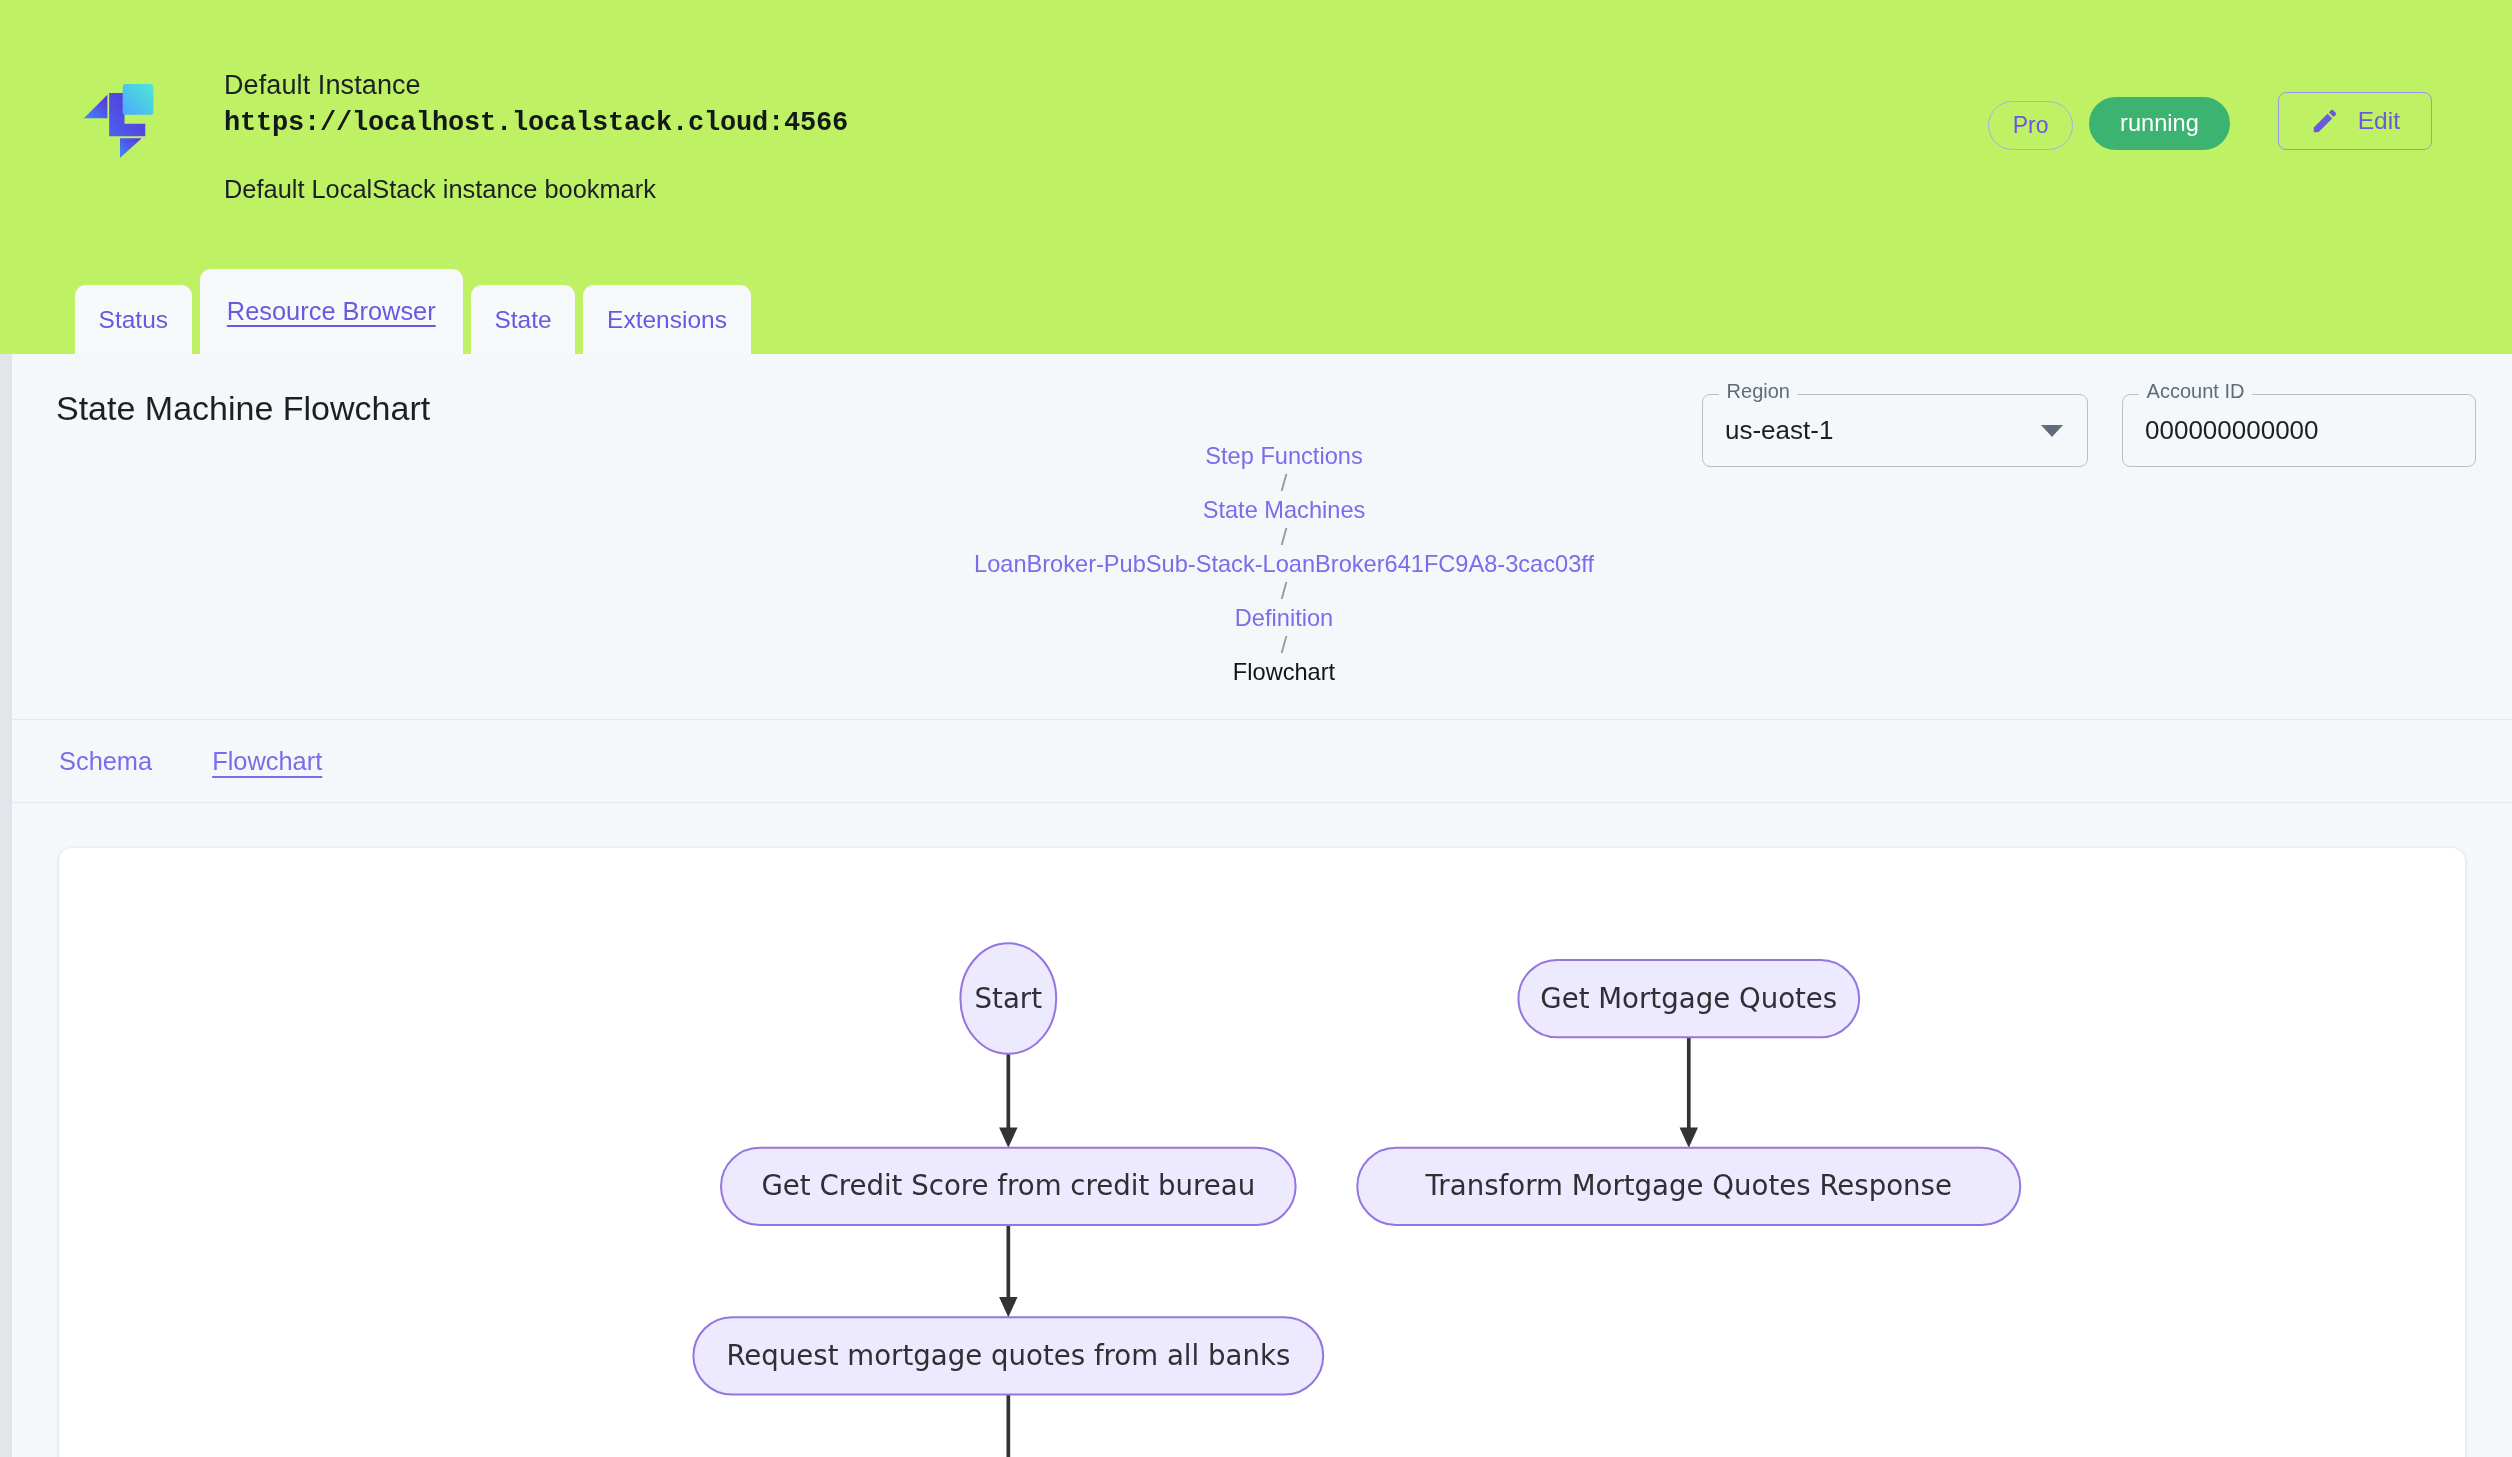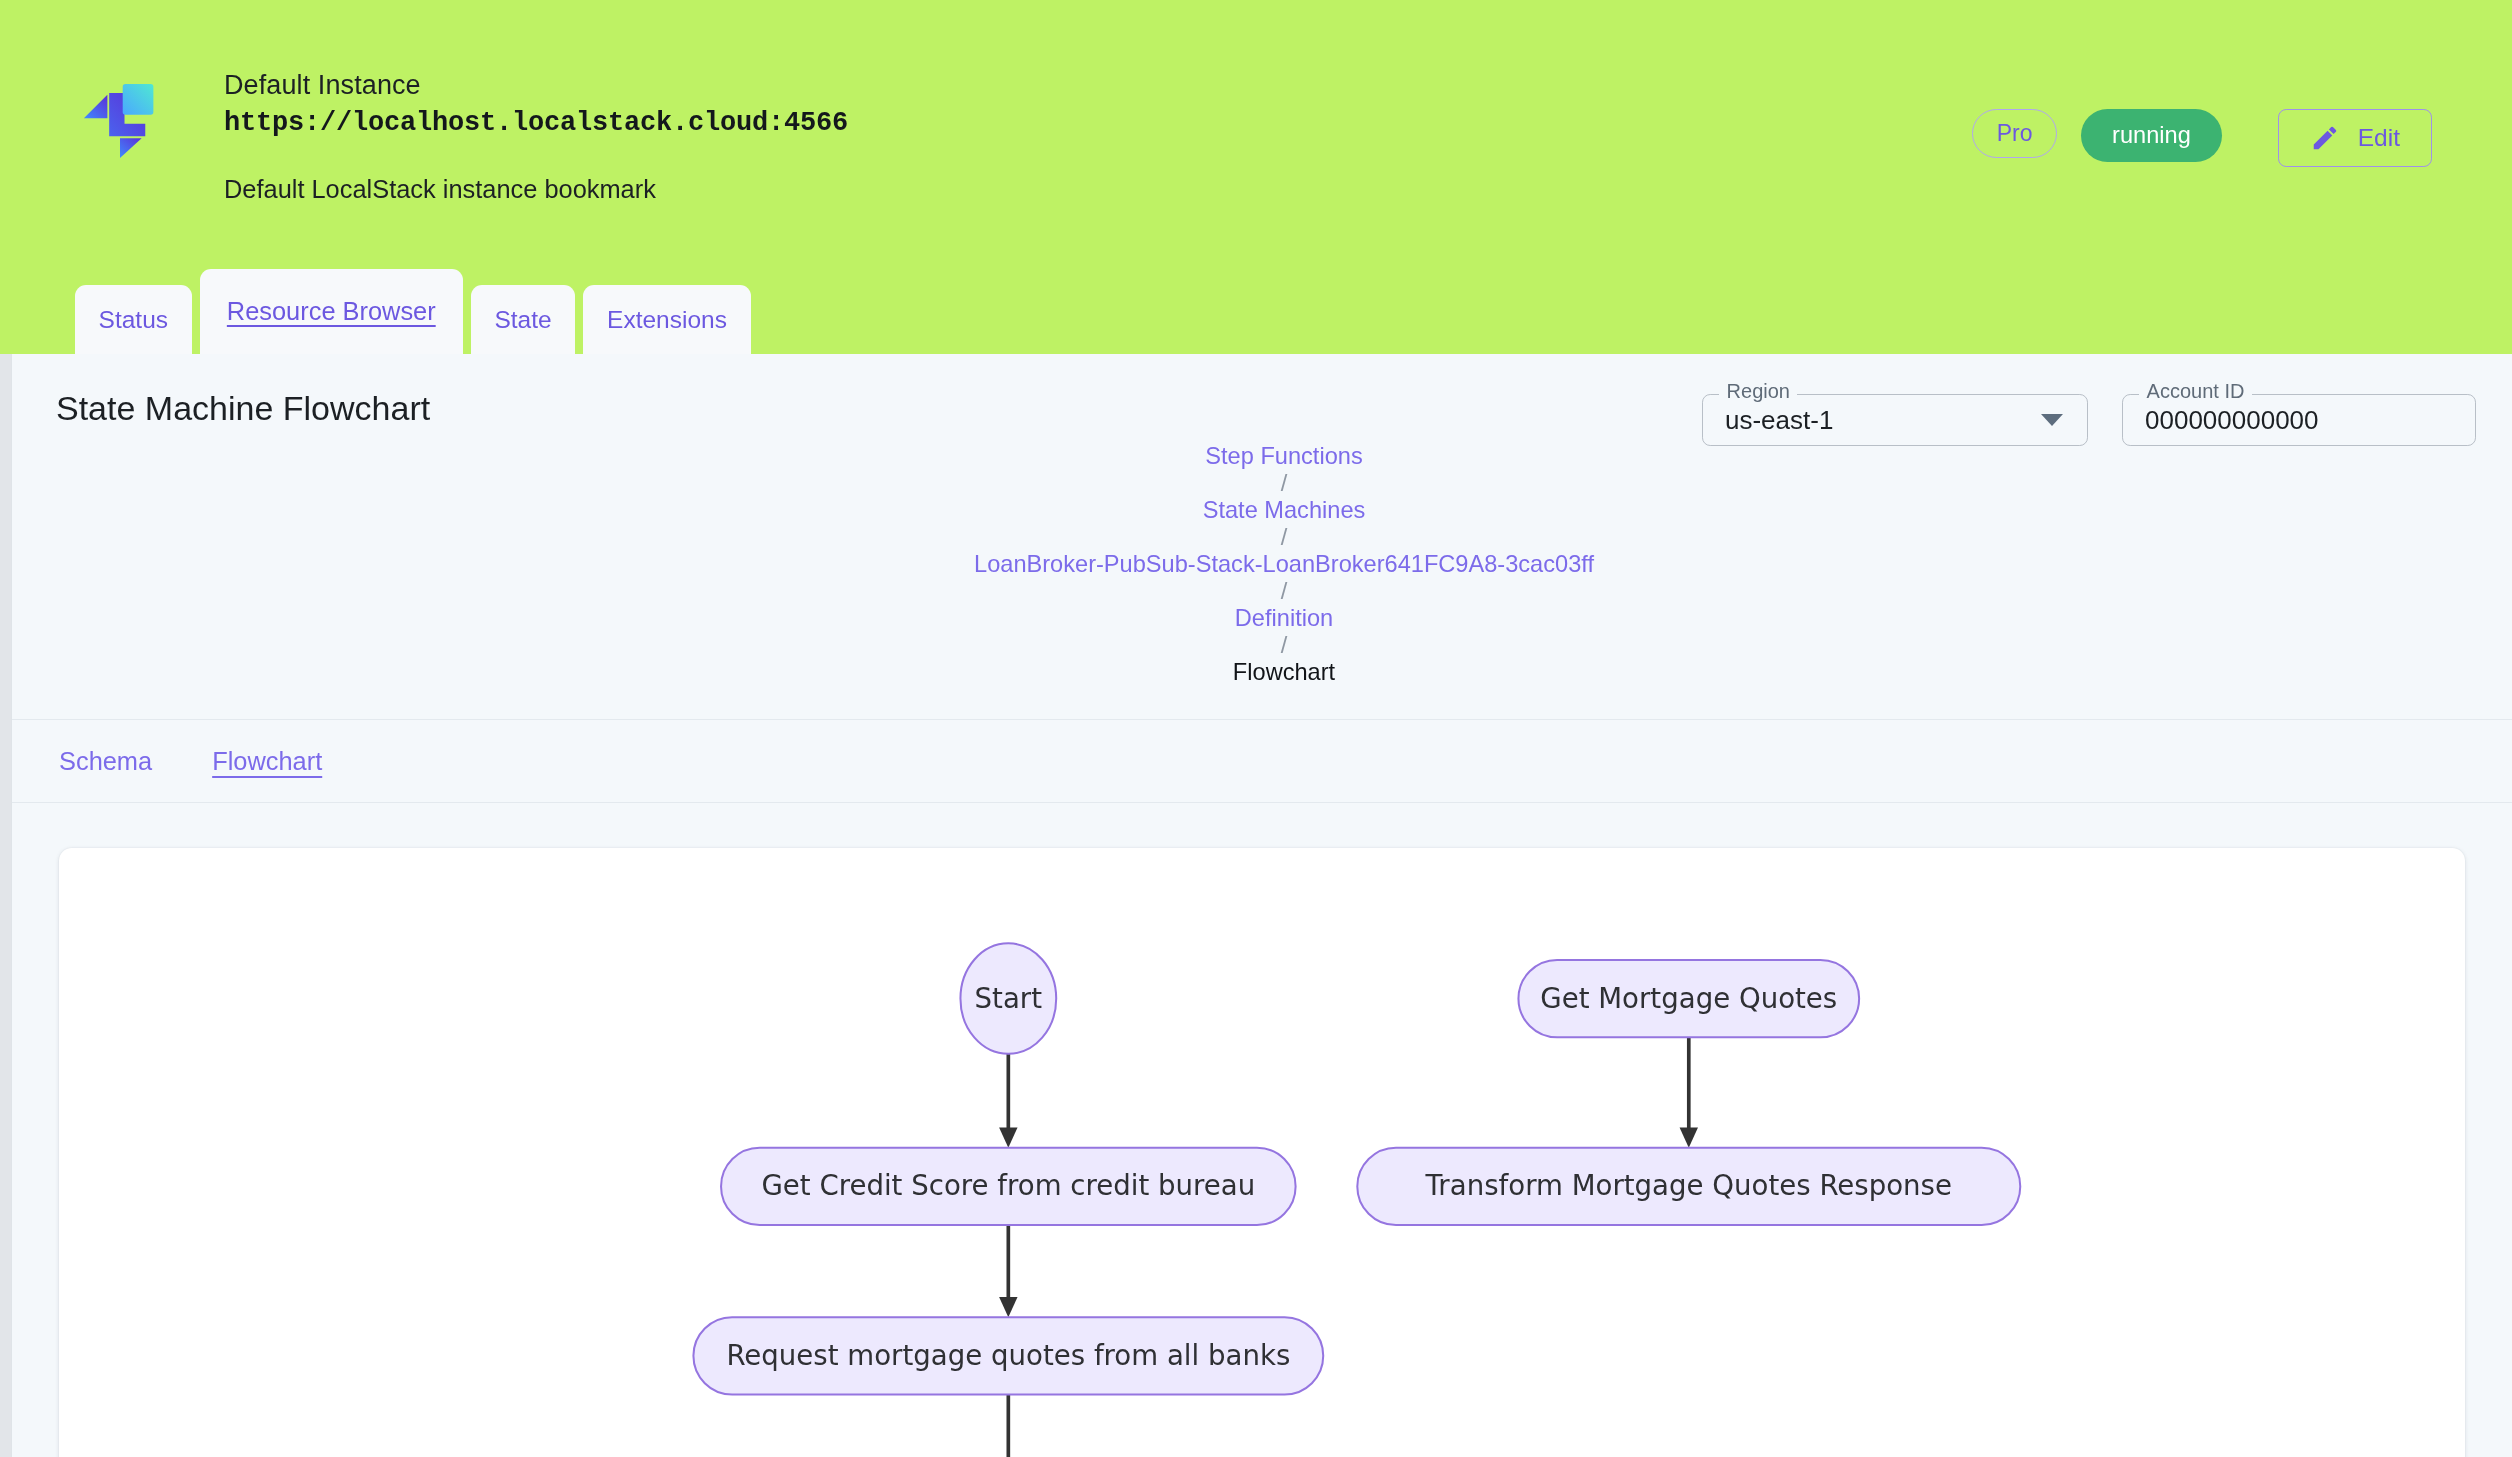--- a/index.html
+++ b/index.html
@@ -62,25 +62,25 @@
   }
   .instance-desc {
     font-size: 25.4px;
     color: #1c2024;
     margin-top: 31px;
   }
 
   
   .header-actions {
     position: absolute;
-    top: 109px;
+    top: 92px;
     right: 80px;
     display: flex;
-    align-items: flex-start;
-    gap: 24px;
+    align-items: flex-end;
+    gap: 16px;
   }
   .chip-pro {
     border: 1.5px solid #b0a7ef;
     color: #6c58e0;
     background: transparent;
     border-radius: 906px;
     font-size: 23px;
     padding: 8.2px 23.6px;
     line-height: 1.1;
     height: 49px;
@@ -197,21 +197,21 @@
     top: 40px;
     right: 36px;
     display: flex;
     gap: 34px;
   }
   .field {
     position: relative;
     border: 1.2px solid #b8bfc7;
     border-radius: 8.2px;
     width: 386px;
-    height: 52px;
+    height: 73px;
     display: flex;
     align-items: center;
     padding: 0 22px;
     background: transparent;
   }
   .field.acct { width: 354px; }
   .field-label {
     position: absolute;
     top: -13.6px;
     left: 16.3px;

